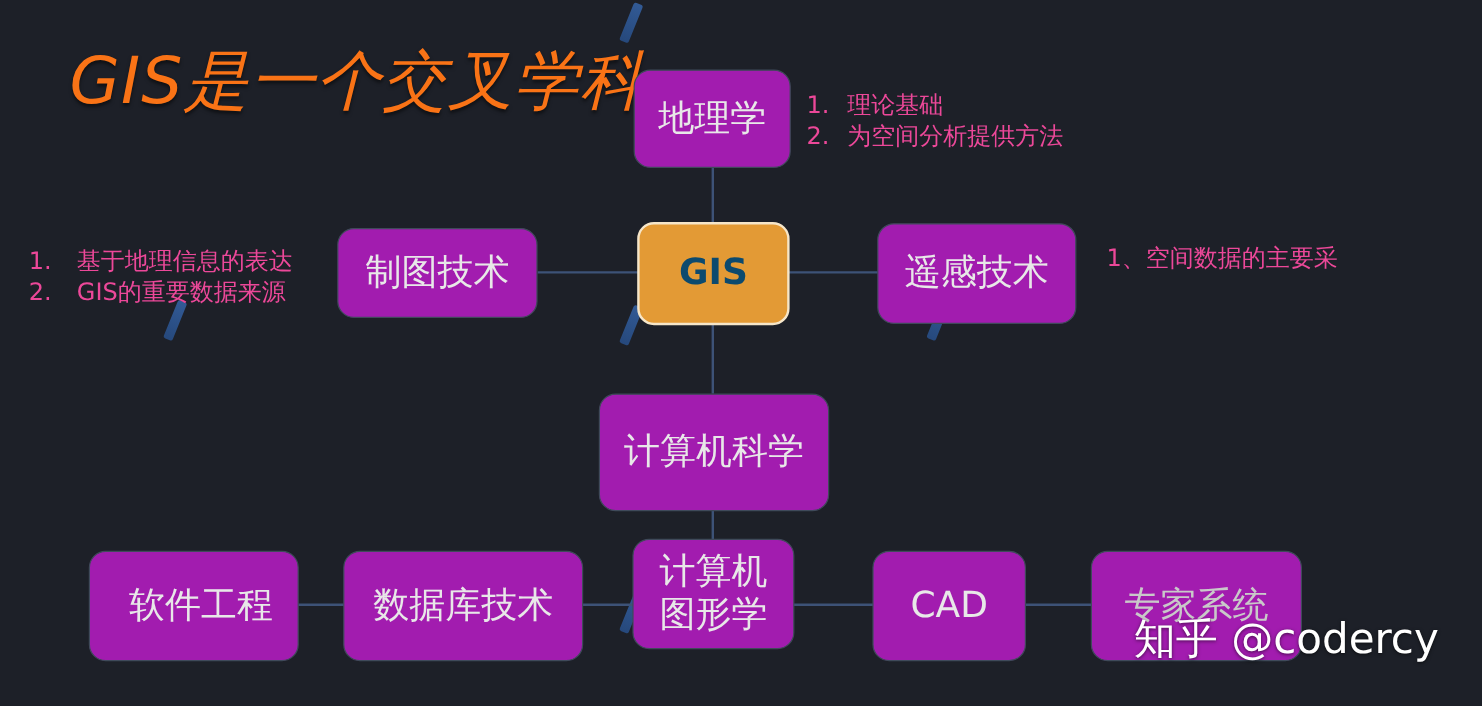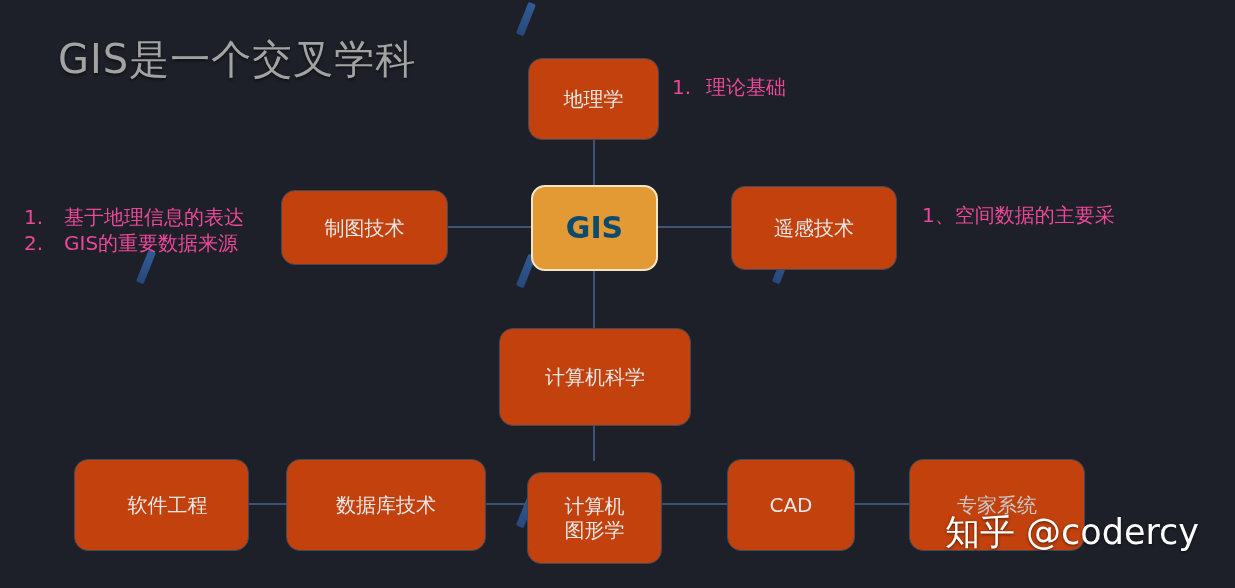--- a/index.html
+++ b/index.html
@@ -4,30 +4,31 @@
 <style>
   html, body { margin: 0; padding: 0; }
   body {
     width: 1235px; height: 588px; overflow: hidden;
     background: #1d2028;
     font-family: "DejaVu Sans", "Liberation Sans", sans-serif;
     position: relative;
   }
   .title {
     position: absolute; left: 58px; top: 32px;
-    font-size: 40px; color: #a3a3a3; letter-spacing: 1px;
+    font-size: 54px; color: #f97316; letter-spacing: 1px;
     text-shadow: 0 2px 3px rgba(0,0,0,0.5);
+    font-style: italic;
   }
   svg.lines { position: absolute; left: 0; top: 0; }
   .node {
     position: absolute; box-sizing: border-box;
     border: 1.5px solid #3f4a5a; border-radius: 14px;
-    background: #c2410c;
+    background: #a21caf;
     display: flex; align-items: center; justify-content: center;
-    color: #e8e8e8; font-size: 20px; text-align: center; line-height: 1.2;
+    color: #e8e8e8; font-size: 30px; text-align: center; line-height: 1.2;
   }
   .node.center {
     background: #e39a35; border: 2.5px solid #f6e6c9; color: #0c4a6e;
     font-weight: bold; font-size: 30px;
   }
   .note { position: absolute; color: #ec4899; font-size: 20px; line-height: 26px; }
   .note .num { display: inline-block; min-width: 34px; }
   .watermark {
     position: absolute; right: 36px; bottom: 32px;
     color: #ffffff; font-size: 35px;
@@ -59,20 +60,21 @@
     <line x1="850" y1="504" x2="910" y2="504"></line>
   </g>
 </svg>
 
 <div class="node" style="left:528px;top:58px;width:131px;height:82px;">
   <span>地理学</span>
 </div>
 
 <div class="note" style="left:672px;top:74px;">
   <div><span class="num">1.</span><span>理论基础</span></div>
+  <div><span class="num">2.</span><span>为空间分析提供方法</span></div>
 </div>
 
 <div class="node" style="left:281px;top:190px;width:167px;height:75px;">
   <span>制图技术</span>
 </div>
 
 <div class="note" style="left:24px;top:204px;">
   <div><span class="num" style="min-width:40px;">1.</span><span>基于地理信息的表达</span></div>
   <div><span class="num" style="min-width:40px;">2.</span><span>GIS的重要数据来源</span></div>
 </div>
@@ -94,21 +96,21 @@
 </div>
 
 <div class="node" style="left:74px;top:459px;width:175px;height:92px;padding-left:12px;">
   <span>软件工程</span>
 </div>
 
 <div class="node" style="left:286px;top:459px;width:200px;height:92px;">
   <span>数据库技术</span>
 </div>
 
-<div class="node" style="left:527px;top:472px;width:135px;height:92px;flex-direction:column;text-align:right;">
+<div class="node" style="left:527px;top:449px;width:135px;height:92px;flex-direction:column;text-align:right;">
   <span>计算机</span>
   <span>图形学</span>
 </div>
 
 <div class="node" style="left:727px;top:459px;width:128px;height:92px;">
   <span>CAD</span>
 </div>
 
 <div class="node" style="left:909px;top:459px;width:176px;height:92px;">
   <span style="color:#c9c9c9;">专家系统</span>

